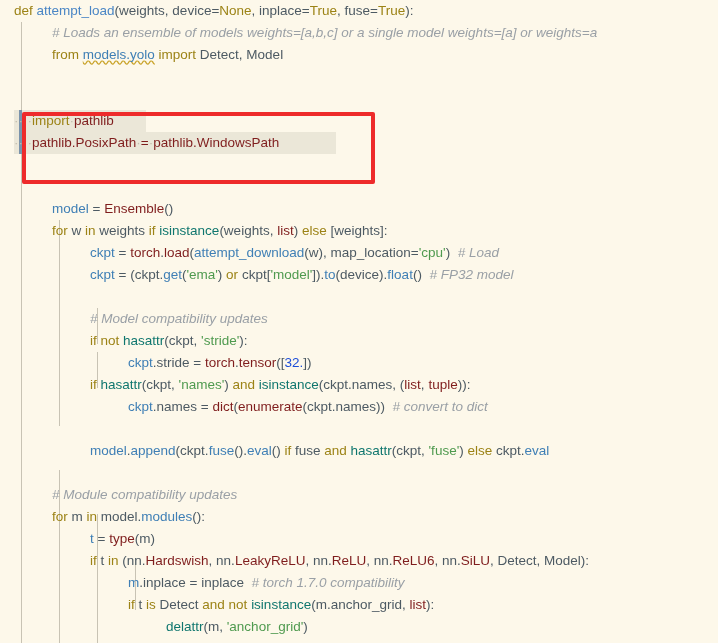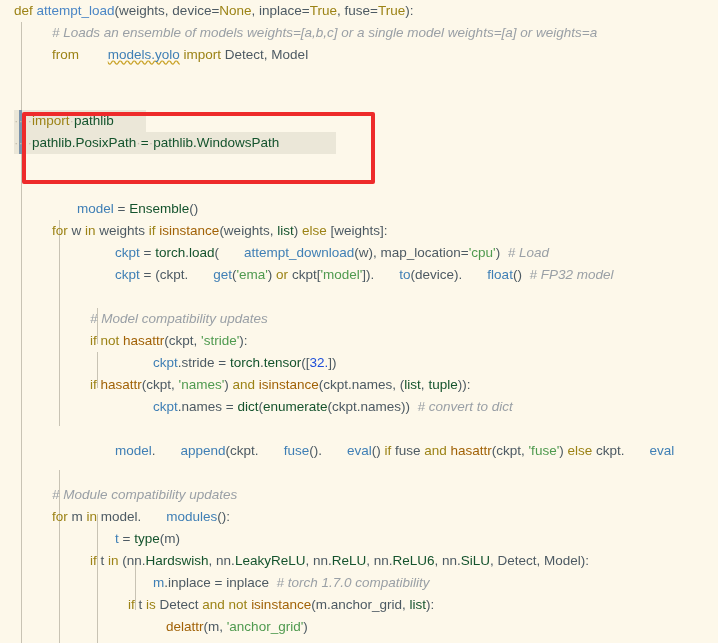--- a/index.html
+++ b/index.html
@@ -29,23 +29,23 @@
   }
   .line {
     position: relative;
     height: 22px;
     line-height: 22px;
     white-space: pre;
     padding-left: 14px;
   }
   
   .kw       { color: #9c8316; }   
-  .ident    { color: #3f7fb5; margin-left: 25px; }
-  .cls      { color: #14532d; }   
-  .builtin  { color: #a16207; }   
+  .ident    { color: #3f7fb5; }
+  .cls      { color: #7f1d1d; }   
+  .builtin  { color: #0f766e; }   
   .str      { color: #4f9a4f; }   
   .num      { color: #1d4ed8; }
   .cmt      { color: #9aa0a6; font-style: italic; }
   .plain    { color: #4d5a63; }
   .deffn    { color: #4a86c5; }
   .squiggle {
     text-decoration: underline wavy #c9a227;
     text-decoration-skip-ink: none;
   }
   

